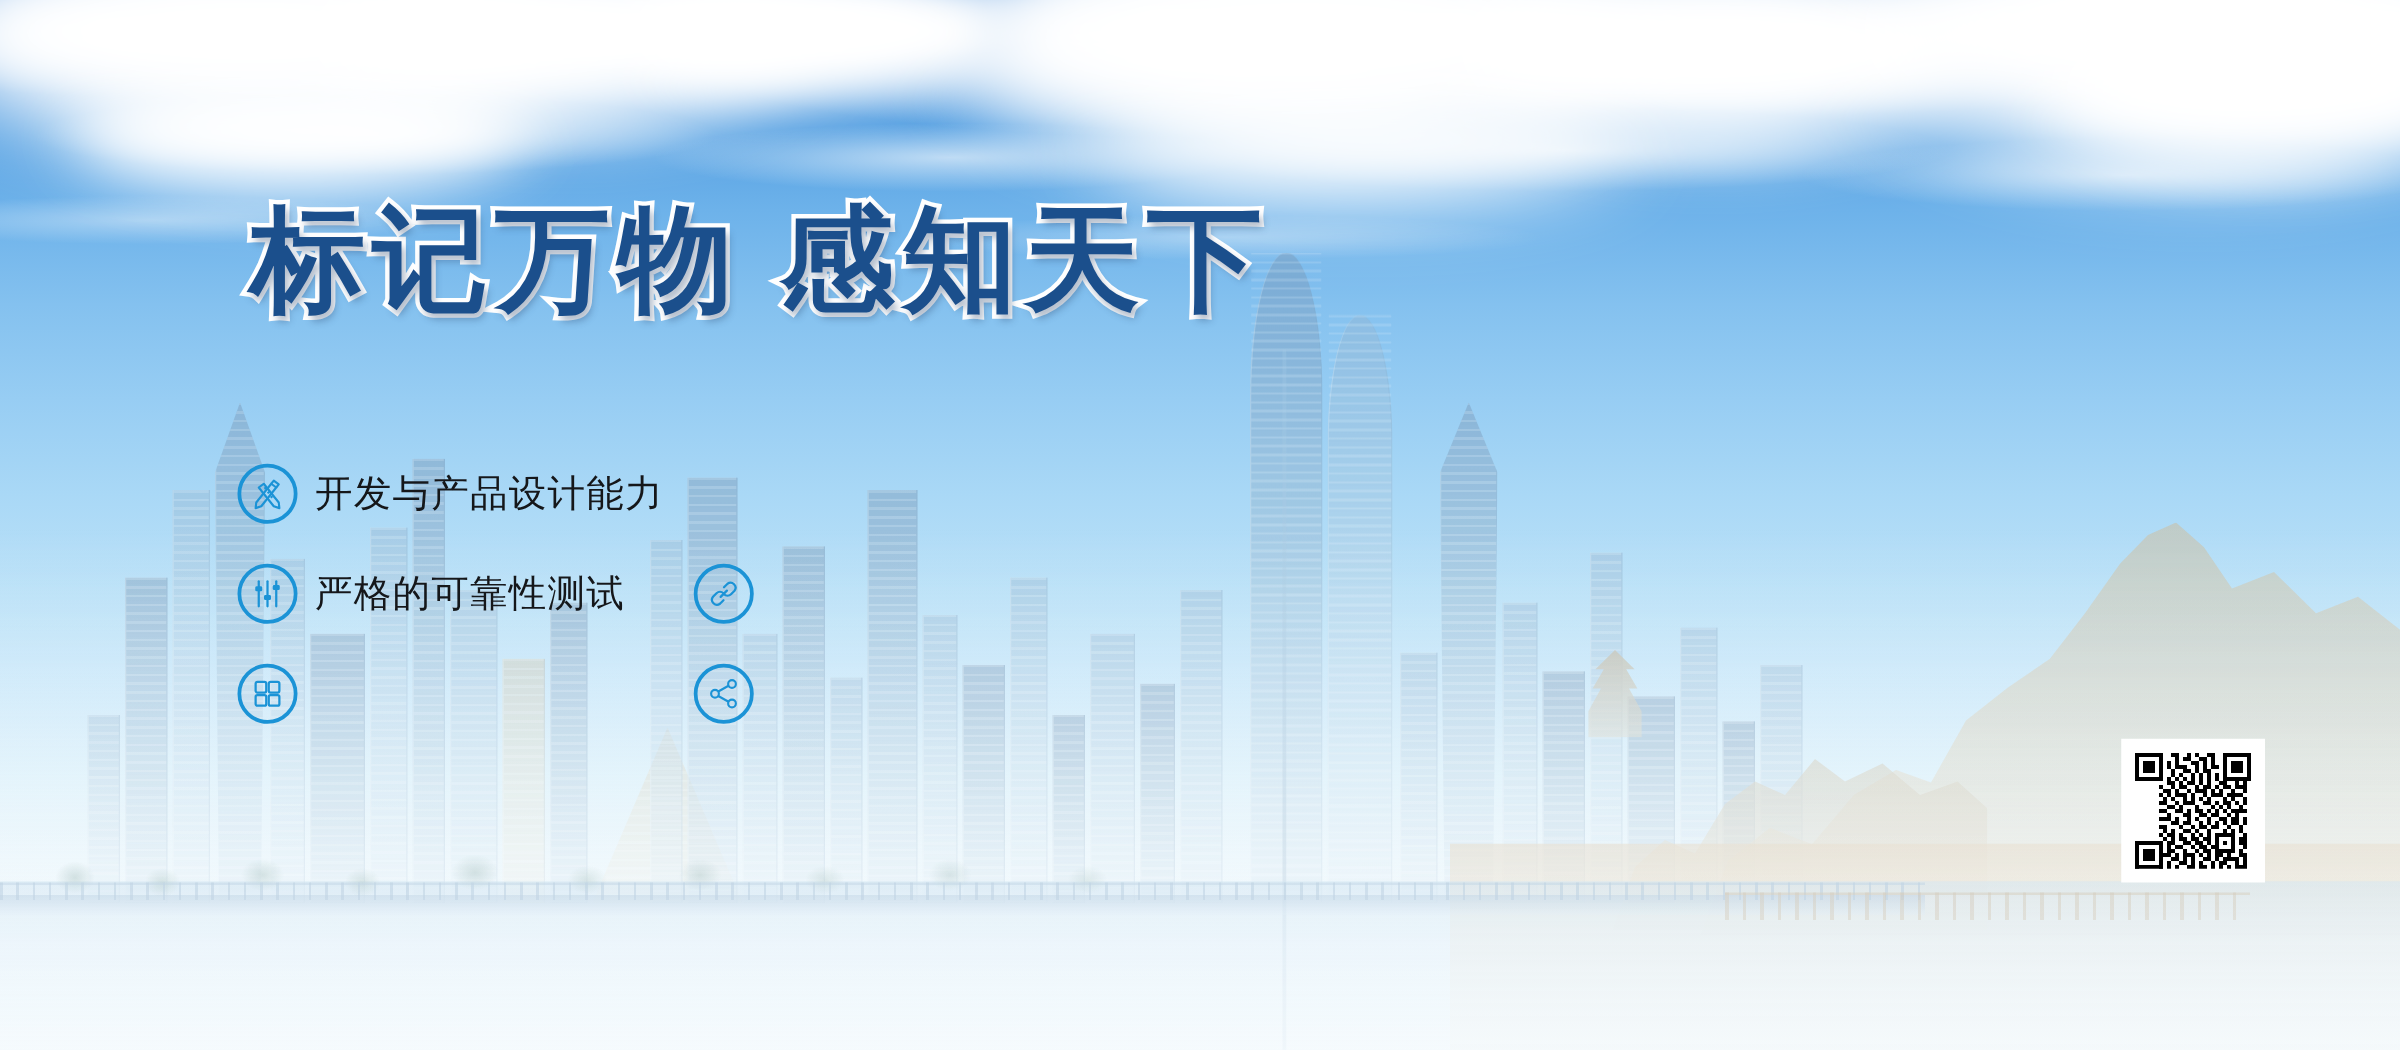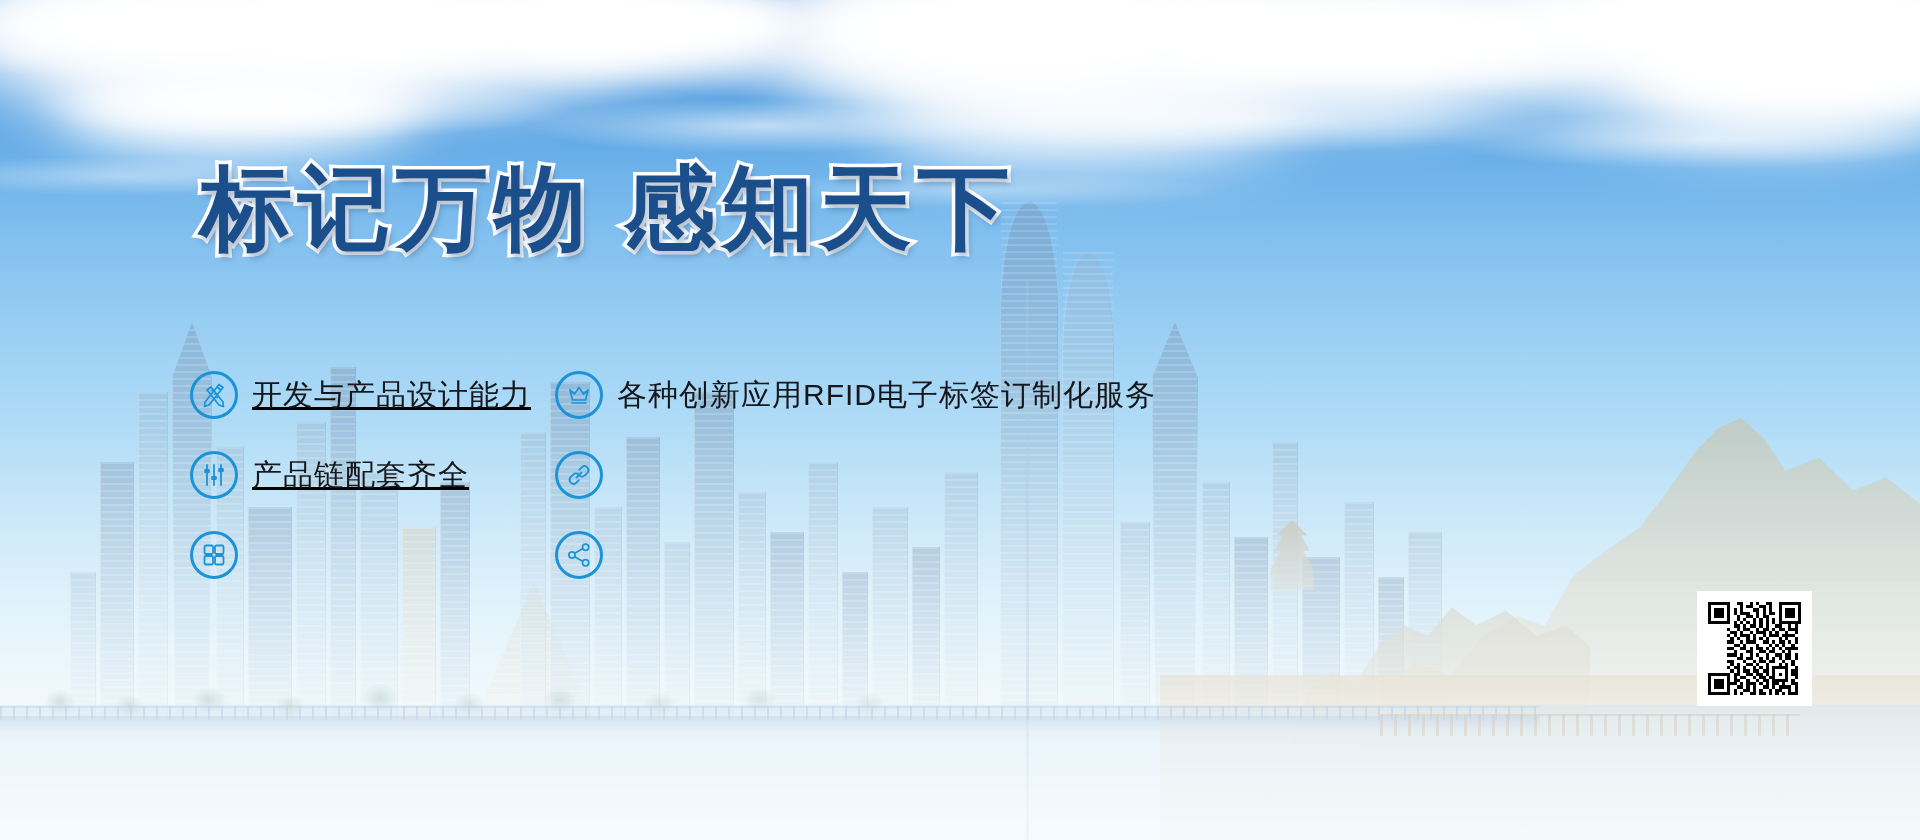--- a/index.html
+++ b/index.html
@@ -155,21 +155,21 @@
     position:absolute; left:218px; top:288px;
     font-size:22px; font-weight:bold;
     letter-spacing:5.4px; word-spacing:9px;
     color:#1f5b8f;
     font-family:"DejaVu Sans Mono","Liberation Mono",monospace;
     white-space:nowrap;
   }
 
   .features{ position:absolute; left:190px; top:355px; width:1100px; }
   .frow{ display:flex; align-items:flex-start; }
-  .fcol-l{ width:365px;text-decoration:underline; }
+  .fcol-l{ width:365px; }
   .fcol-r{ flex:1; }
   .fitem{ display:flex; align-items:center; height:80px; }
   .ficon{
     width:48px; height:48px; flex:0 0 48px;
     border:3px solid #1b93d6; border-radius:50%;
     display:flex; align-items:center; justify-content:center;
     margin-right:14px;
   }
   .ficon svg{ display:block; }
   .ftext{
@@ -273,51 +273,38 @@
                   <path d="M23 21 L11 6 L7 9 L19 24 L23.5 25.5 Z"></path>
                   <path d="M13 9 L11.5 10"></path>
                     <path d="M15.5 12.5 L14 13.6"></path>
                     <path d="M18 16 L16.5 17.1"></path>
                 </g>
               </svg>
             </span>
             <span class="ftext">开发与产品设计能力</span>
           </div>
         </div>
-        <div class="fcol-r">
-          <div class="fitem">
-            <span class="ficon">
-              <svg width="28" height="28" viewBox="0 0 28 28">
-                <g fill="none" stroke="#1b93d6" stroke-width="1.7" stroke-linejoin="round" stroke-linecap="round">
-                  <path d="M5 9 L7.5 19 L20.5 19 L23 9 L18.5 13 L14 6.5 L9.5 13 Z"></path>
-                  <path d="M7 22 L21 22"></path>
-                </g>
-              </svg>
-            </span>
-            <span class="ftext">各种创新应用RFID电子标签订制化服务</span>
-          </div>
-        </div>
       </div>
 
       <div class="frow">
         <div class="fcol-l">
           <div class="fitem">
             <span class="ficon">
               <svg width="28" height="28" viewBox="0 0 28 28">
                 <g stroke="#1b93d6" stroke-width="1.8" stroke-linecap="round" fill="none">
                   <path d="M7 4 L7 24"></path>
                     <path d="M14 4 L14 24"></path>
                     <path d="M21 4 L21 24"></path>
                 </g>
                 <rect x="4.2" y="8" width="5.6" height="4" rx="1.1" fill="#1b93d6"></rect>
                 <rect x="11.2" y="15" width="5.6" height="4" rx="1.1" fill="#1b93d6"></rect>
                 <rect x="18.2" y="7" width="5.6" height="4" rx="1.1" fill="#1b93d6"></rect>
               </svg>
             </span>
-            <span class="ftext">产品链配套齐全</span>
+            <span class="ftext">严格的可靠性测试</span>
           </div>
         </div>
         <div class="fcol-r">
           <div class="fitem">
             <span class="ficon">
               <svg width="28" height="28" viewBox="0 0 28 28">
                 <g fill="none" stroke="#1b93d6" stroke-width="1.8" stroke-linecap="round">
                   <path d="M11.5 16.5 L16.5 11.5"></path>
                   <path d="M14.2 8.8 L17 6 a4 4 0 0 1 5.6 5.6 l-2.8 2.8 a4 4 0 0 1 -5.6 0"></path>
                   <path d="M13.8 19.2 L11 22 a4 4 0 0 1 -5.6 -5.6 l2.8 -2.8 a4 4 0 0 1 5.6 0"></path>

